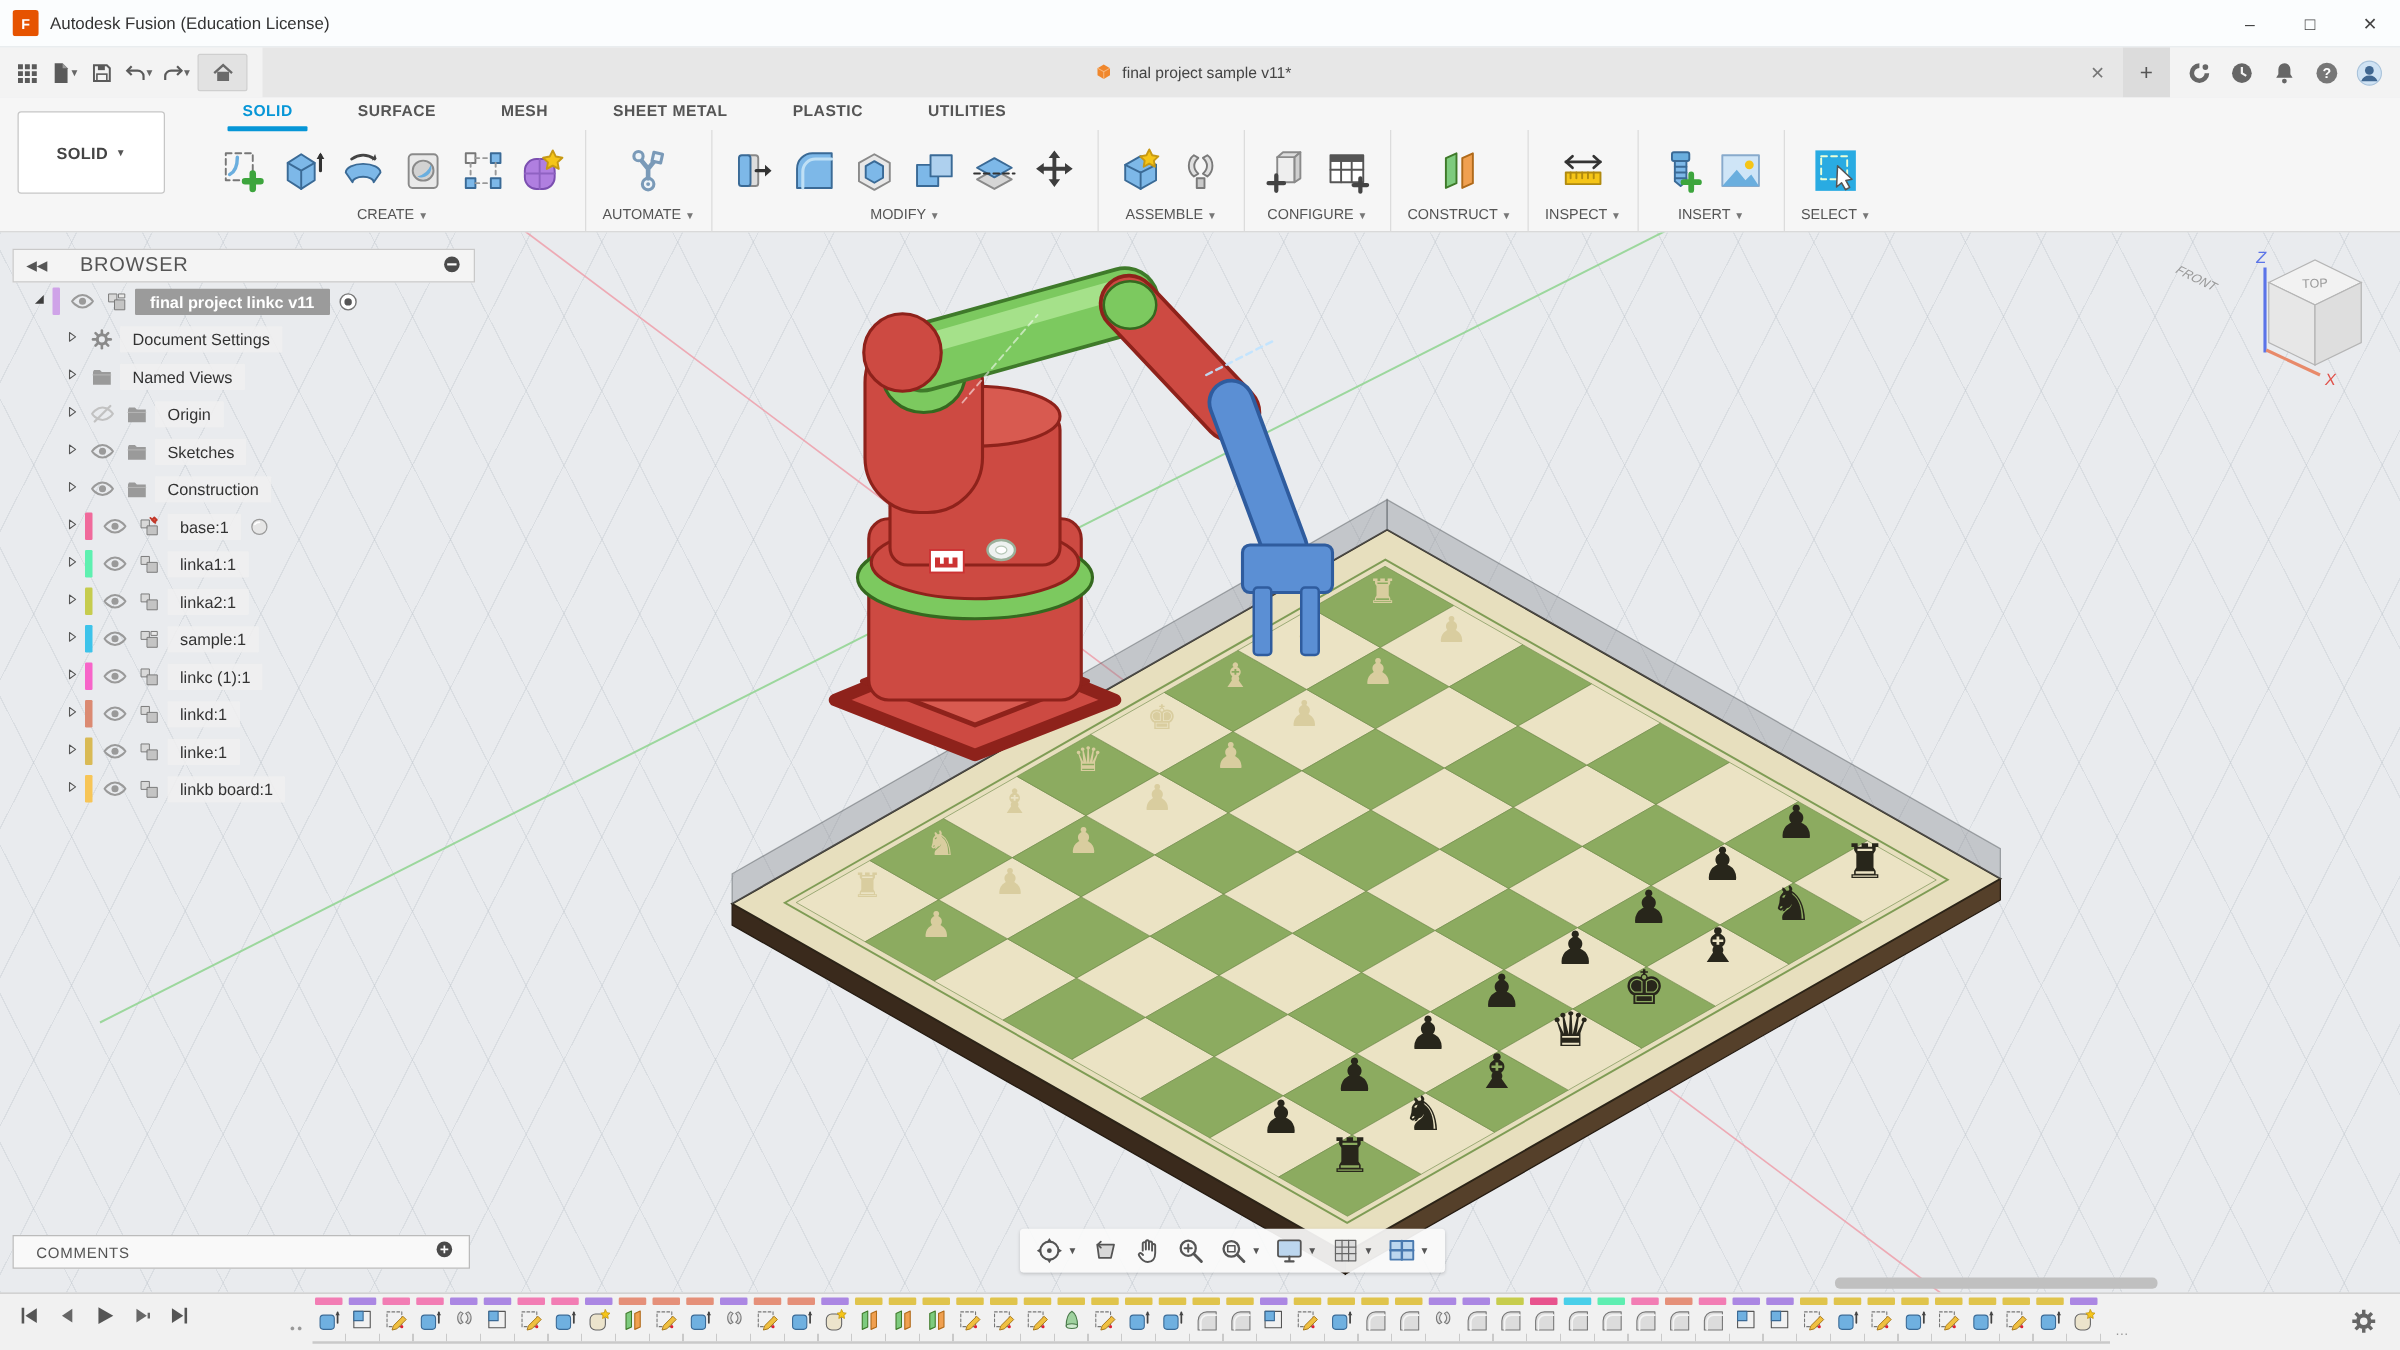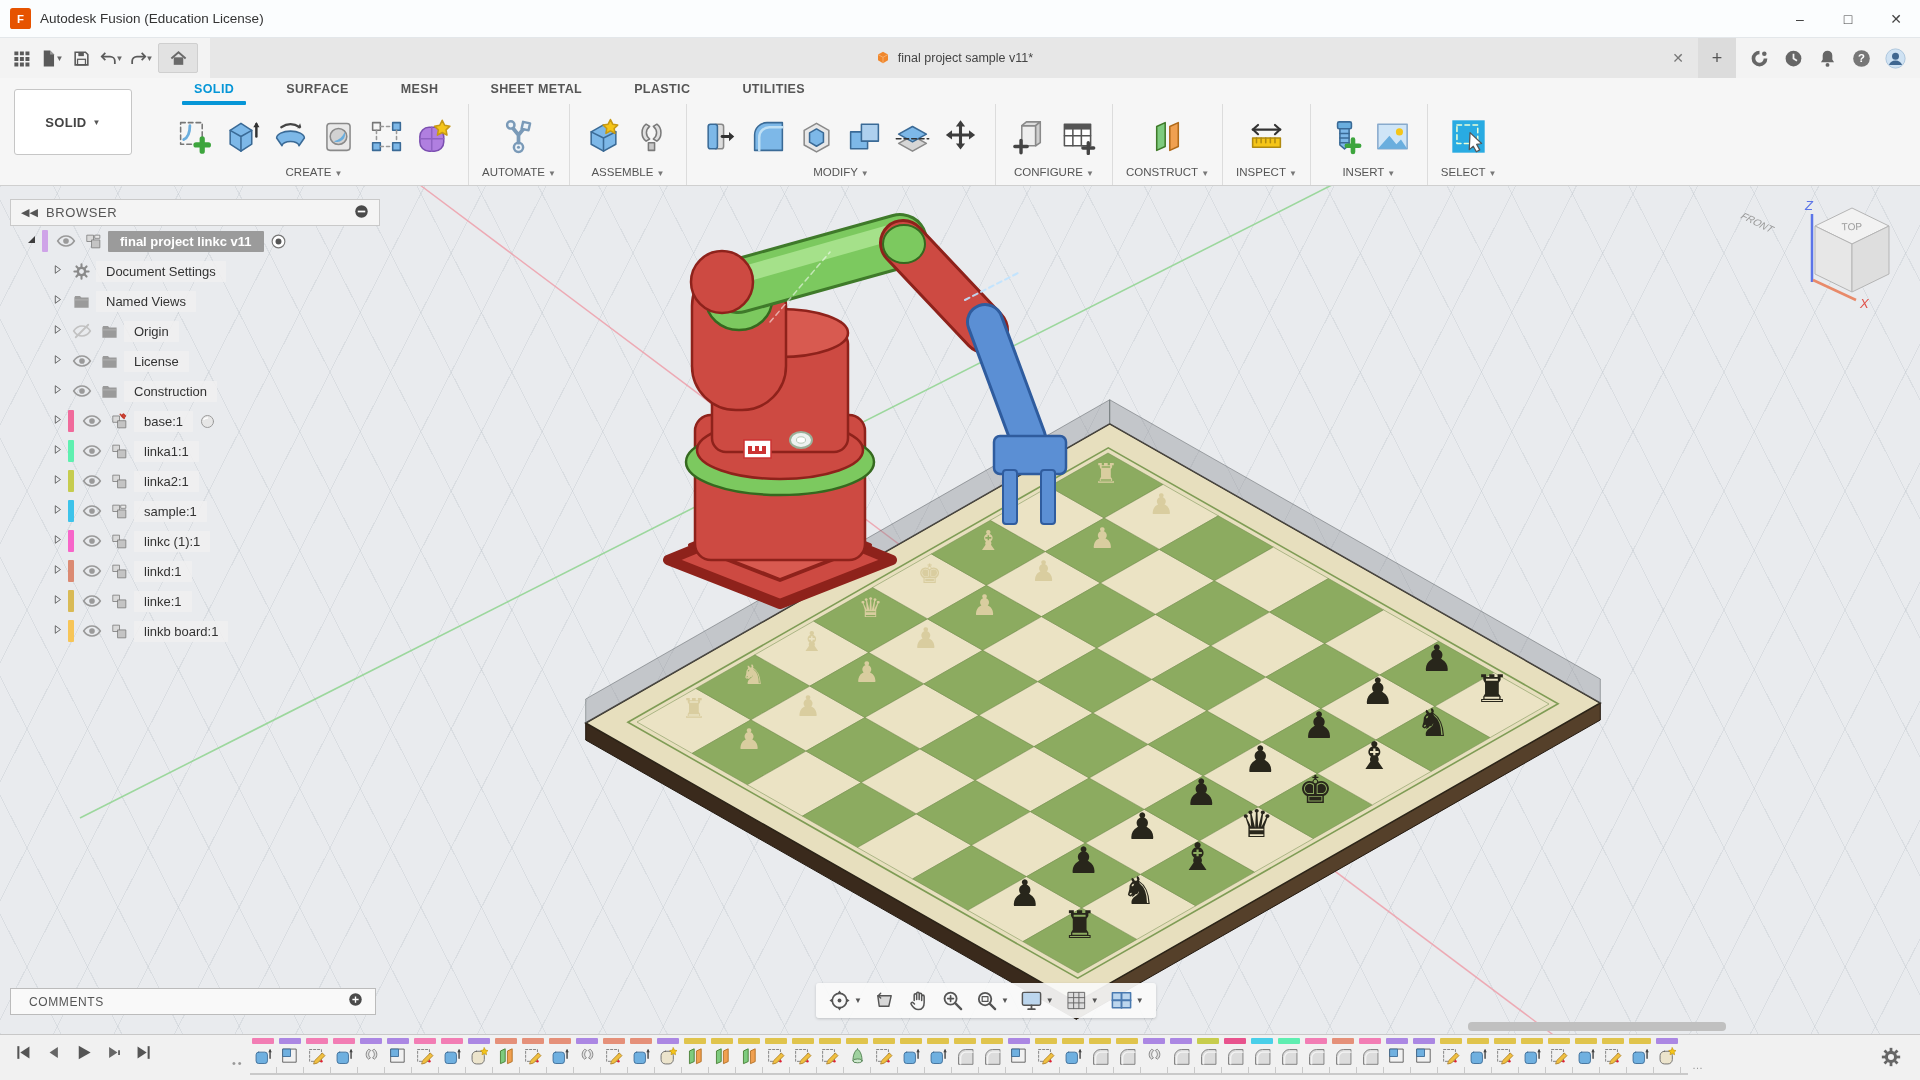--- a/index.html
+++ b/index.html
@@ -50,21 +50,21 @@
 #viewport { position:absolute; top:186px; left:0; right:0; bottom:46px;
   background-color:#e9ebee;
   background-image:
     repeating-linear-gradient(63deg, rgba(187,194,201,.33) 0 1px, transparent 1px 54px),
     repeating-linear-gradient(117deg, rgba(187,194,201,.33) 0 1px, transparent 1px 54px); }
 #scene { position:absolute; inset:0; width:100%; height:100%; }
 
 
 #browser { position:absolute; left:10px; top:13px; width:370px; font-size:13px; color:#333; }
 #bheader { height:27px; background:#f4f4f4; border:1px solid #c9c9c9; display:flex; align-items:center; padding:0 10px; }
-#bheader .btitle { font-size:13px; color:#555; letter-spacing:.6px; margin-left:8px; }
+#bheader .btitle { font-size:16px; color:#555; letter-spacing:.6px; margin-left:26px; }
 #bheader .collapse { color:#555; font-size:11px; }
 #bheader .minus { margin-left:auto; }
 .brow { height:30px; display:flex; align-items:center; }
 .brow .caret { width:22px; text-align:center; color:#555; flex:none; }
 .brow .caret svg { width:13px; height:13px; }
 .brow .cbar { width:6px; height:22px; border-radius:1px; margin-right:4px; flex:none; }
 .brow .beye { width:28px; display:flex; justify-content:center; flex:none; }
 .brow .beye svg { width:20px; height:20px; }
 .brow .bicon { width:26px; display:flex; justify-content:center; flex:none; margin-right:2px; }
 .brow .bicon svg { width:19px; height:19px; }
@@ -284,38 +284,20 @@
                 <path d="M15 2.5l4.5 1-1 4.5-4.5-1z" fill="#eef4f9" stroke="#7a9ab8" stroke-width="1.6"></path>
               </svg>
             </span>
           </div>
           <div class="glabel">AUTOMATE <span class="caret">▼</span></div>
         </div>
         <div class="group">
           <div class="tools">
             <span class="tool">
               <svg viewBox="0 0 24 24" stroke-linejoin="round" stroke-linecap="round">
-                <path d="M4 9l8-4.5L20 9v8l-8 4.5L4 17z" fill="#7db8e8" stroke="#3a6a96"></path>
-                <path d="M4 9l8 4 8-4M12 13v8.5" stroke="#3a6a96" fill="none"></path>
-                <path d="M16.5 1l1.5 3 3.2.6-2.3 2.2.5 3.2-2.9-1.6-2.9 1.6.5-3.2L11.8 4.6 15 4z" fill="#f5c518" stroke="#c79913"></path>
-              </svg>
-            </span>
-            <span class="tool">
-              <svg viewBox="0 0 24 24" stroke-linejoin="round" stroke-linecap="round">
-                <path d="M8.5 4C5 6.5 5 12.5 8.5 15l2.3-1.4c-2.8-2.4-2.8-5.8 0-8.2zM15.5 4c3.5 2.5 3.5 8.5 0 11l-2.3-1.4c2.8-2.4 2.8-5.8 0-8.2z" fill="#e0e0e0" stroke="#7a7a7a"></path>
-                <rect x="10" y="16" width="4" height="5" fill="#c9c9c9" stroke="#7a7a7a"></rect>
-              </svg>
-            </span>
-          </div>
-          <div class="glabel">ASSEMBLE <span class="caret">▼</span></div>
-        </div>
-        <div class="group">
-          <div class="tools">
-            <span class="tool">
-              <svg viewBox="0 0 24 24" stroke-linejoin="round" stroke-linecap="round">
                 <rect x="8" y="4" width="6" height="16" rx="1.5" fill="#ddd" stroke="#888"></rect>
                 <rect x="4" y="4" width="6" height="16" rx="1.5" fill="#7db8e8" stroke="#3a6a96"></rect>
                 <path d="M13 12h6" stroke="#333" stroke-width="1.8"></path>
                 <path d="M17.5 9l3.4 3-3.4 3z" fill="#333"></path>
               </svg>
             </span>
             <span class="tool">
               <svg viewBox="0 0 24 24" stroke-linejoin="round" stroke-linecap="round">
                 <path d="M3 21V11A8 8 0 0111 3h10v18z" fill="#7db8e8" stroke="#3a6a96"></path>
                 <path d="M6 21V12.5A6.5 6.5 0 0112.5 6H21" fill="none" stroke="#bfe0f5" stroke-width="1.6"></path>
@@ -340,20 +322,38 @@
                 <path d="M1.5 13.5h21" stroke="#333" stroke-dasharray="3 2"></path>
               </svg>
             </span>
             <span class="tool">
               <svg viewBox="0 0 24 24" stroke-linejoin="round" stroke-linecap="round">
                 <path d="M12 1.5l3 4h-2v4.5h4.5v-2l4 3-4 3v-2H13V16.5h2l-3 4-3-4h2V12H6.5v2l-4-3 4-3v2H11V5.5H9z" fill="#3d3d3d"></path>
               </svg>
             </span>
           </div>
           <div class="glabel">MODIFY <span class="caret">▼</span></div>
+        </div>
+        <div class="group">
+          <div class="tools">
+            <span class="tool">
+              <svg viewBox="0 0 24 24" stroke-linejoin="round" stroke-linecap="round">
+                <path d="M4 9l8-4.5L20 9v8l-8 4.5L4 17z" fill="#7db8e8" stroke="#3a6a96"></path>
+                <path d="M4 9l8 4 8-4M12 13v8.5" stroke="#3a6a96" fill="none"></path>
+                <path d="M16.5 1l1.5 3 3.2.6-2.3 2.2.5 3.2-2.9-1.6-2.9 1.6.5-3.2L11.8 4.6 15 4z" fill="#f5c518" stroke="#c79913"></path>
+              </svg>
+            </span>
+            <span class="tool">
+              <svg viewBox="0 0 24 24" stroke-linejoin="round" stroke-linecap="round">
+                <path d="M8.5 4C5 6.5 5 12.5 8.5 15l2.3-1.4c-2.8-2.4-2.8-5.8 0-8.2zM15.5 4c3.5 2.5 3.5 8.5 0 11l-2.3-1.4c2.8-2.4 2.8-5.8 0-8.2z" fill="#e0e0e0" stroke="#7a7a7a"></path>
+                <rect x="10" y="16" width="4" height="5" fill="#c9c9c9" stroke="#7a7a7a"></rect>
+              </svg>
+            </span>
+          </div>
+          <div class="glabel">ASSEMBLE <span class="caret">▼</span></div>
         </div>
         <div class="group">
           <div class="tools">
             <span class="tool">
               <svg viewBox="0 0 24 24" stroke-linejoin="round" stroke-linecap="round">
                 <path d="M7 5h9v13H7z" fill="#eee" stroke="#8a8a8a"></path>
                 <path d="M7 5l3-2.5h9L16 5z" fill="#ddd" stroke="#8a8a8a"></path>
                 <path d="M16 5l3-2.5V16L16 18z" fill="#cfcfcf" stroke="#8a8a8a"></path>
                 <path d="M2.5 18.5h8M6.5 14.5v8" stroke="#444" stroke-width="2.2"></path>
               </svg>
@@ -689,21 +689,21 @@
                 <path d="M2 12s4-6 10-6 10 6 10 6-4 6-10 6S2 12 2 12z" fill="none" stroke="#9a9a9a" stroke-width="2"></path>
                 <circle cx="12" cy="12" r="3.4" fill="#9a9a9a"></circle>
               </svg>
             </span>
             <span class="bicon">
               <svg viewBox="0 0 24 24" stroke-linejoin="round" stroke-linecap="round">
                 <path d="M3 7l1-2h6l2 2h9v13H3z" fill="#9a9a9a"></path>
                 <path d="M3 10h18" stroke="#b8b8b8"></path>
               </svg>
             </span>
-            <span class="blabel">License</span>
+            <span class="blabel">Sketches</span>
           </div>
           <div class="brow">
             <span style="width:36px;flex:none"></span>
             <span class="caret"><svg viewBox="0 0 24 24" stroke-linejoin="round" stroke-linecap="round">
                 <path d="M8.5 5.5l9 6.5-9 6.5z" fill="none" stroke="#555" stroke-width="1.6"></path>
               </svg></span>
             <span class="beye">
               <svg viewBox="0 0 24 24" stroke-linejoin="round" stroke-linecap="round">
                 <path d="M2 12s4-6 10-6 10 6 10 6-4 6-10 6S2 12 2 12z" fill="none" stroke="#9a9a9a" stroke-width="2"></path>
                 <circle cx="12" cy="12" r="3.4" fill="#9a9a9a"></circle>

